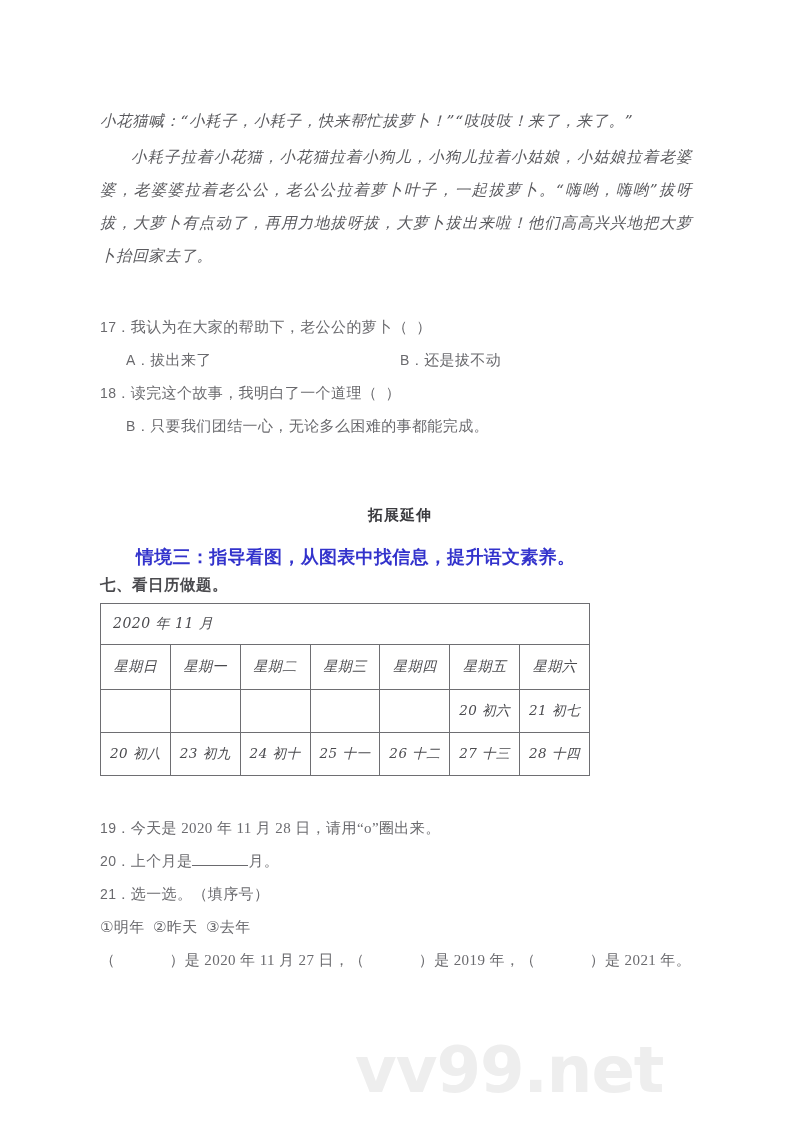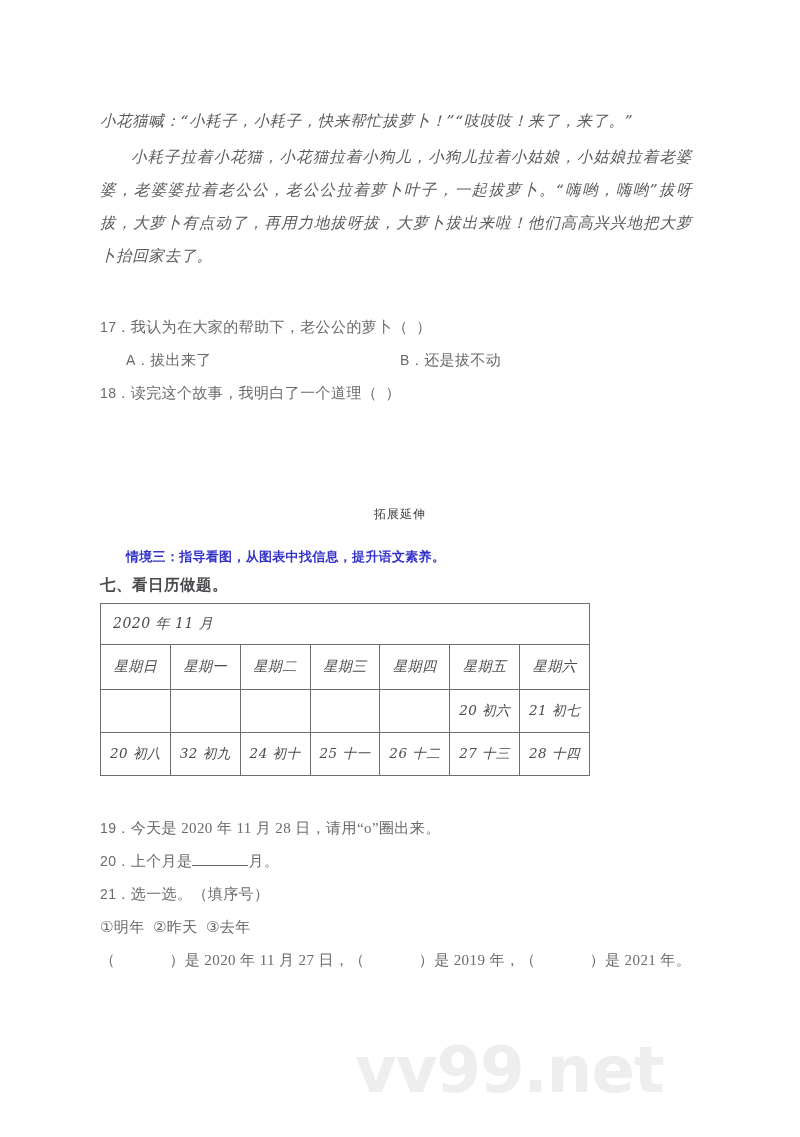--- a/index.html
+++ b/index.html
@@ -103,33 +103,33 @@
     font-size: 14px;
   }
 
   
   .ext-heading {
     position: absolute;
     left: 0;
     top: 476px;
     width: 800px;
     text-align: center;
-    font-size: 12px;
-    font-weight: 400;
+    font-size: 15px;
+    font-weight: 700;
     color: #3b3b3f;
     letter-spacing: 1px;
   }
 
   .scenario {
     position: absolute;
     left: 100px;
     top: 512px;
     width: 592px;
     text-indent: 2em;
-    font-size: 13px;
+    font-size: 18px;
     font-weight: 700;
     color: #3333cc;
     letter-spacing: 0.3px;
     line-height: 30px;
   }
 
   .section-title {
     position: absolute;
     left: 100px;
     top: 545px;
@@ -203,20 +203,21 @@
       <p class="indent">小耗子拉着小花猫，小花猫拉着小狗儿，小狗儿拉着小姑娘，小姑娘拉着老婆婆，老婆婆拉着老公公，老公公拉着萝卜叶子，一起拔萝卜。“嗨哟，嗨哟”拔呀拔，大萝卜有点动了，再用力地拔呀拔，大萝卜拔出来啦！他们高高兴兴地把大萝卜抬回家去了。</p>
     </div>
 
     <div class="qblock" style="top:281px;">
       <span class="qline"><span class="qnum">17．</span><span>我认为在大家的帮助下，老公公的萝卜（  ）</span></span>
       <span class="opts"><span class="optlabel">A．</span><span>拔出来了</span><span class="opt-b-inline"><span class="optlabel">B．</span><span>还是拔不动</span></span></span>
     </div>
 
     <div class="qblock" style="top:347px;">
       <span class="qline"><span class="qnum">18．</span><span>读完这个故事，我明白了一个道理（  ）</span></span>
+      <span class="opts"><span class="optlabel">B．</span><span>只要我们团结一心，无论多么困难的事都能完成。</span></span>
     </div>
 
     <div class="ext-heading">拓展延伸</div>
     <div class="scenario">情境三：指导看图，从图表中找信息，提升语文素养。</div>
     <div class="section-title">七、看日历做题。</div>
 
     <table class="calendar">
       <tbody>
         <tr>
           <td class="cal-title" colspan="7">2020 年 11 月</td>
@@ -234,21 +235,21 @@
           <td class="empty"></td>
           <td class="empty"></td>
           <td class="empty"></td>
           <td class="empty"></td>
           <td class="empty"></td>
           <td>20 初六</td>
           <td>21 初七</td>
         </tr>
         <tr>
           <td>20 初八</td>
-          <td>32 初九</td>
+          <td>23 初九</td>
           <td>24 初十</td>
           <td>25 十一</td>
           <td>26 十二</td>
           <td>27 十三</td>
           <td>28 十四</td>
         </tr>
       </tbody>
     </table>
 
     <div class="qblock" style="top:782px;">

